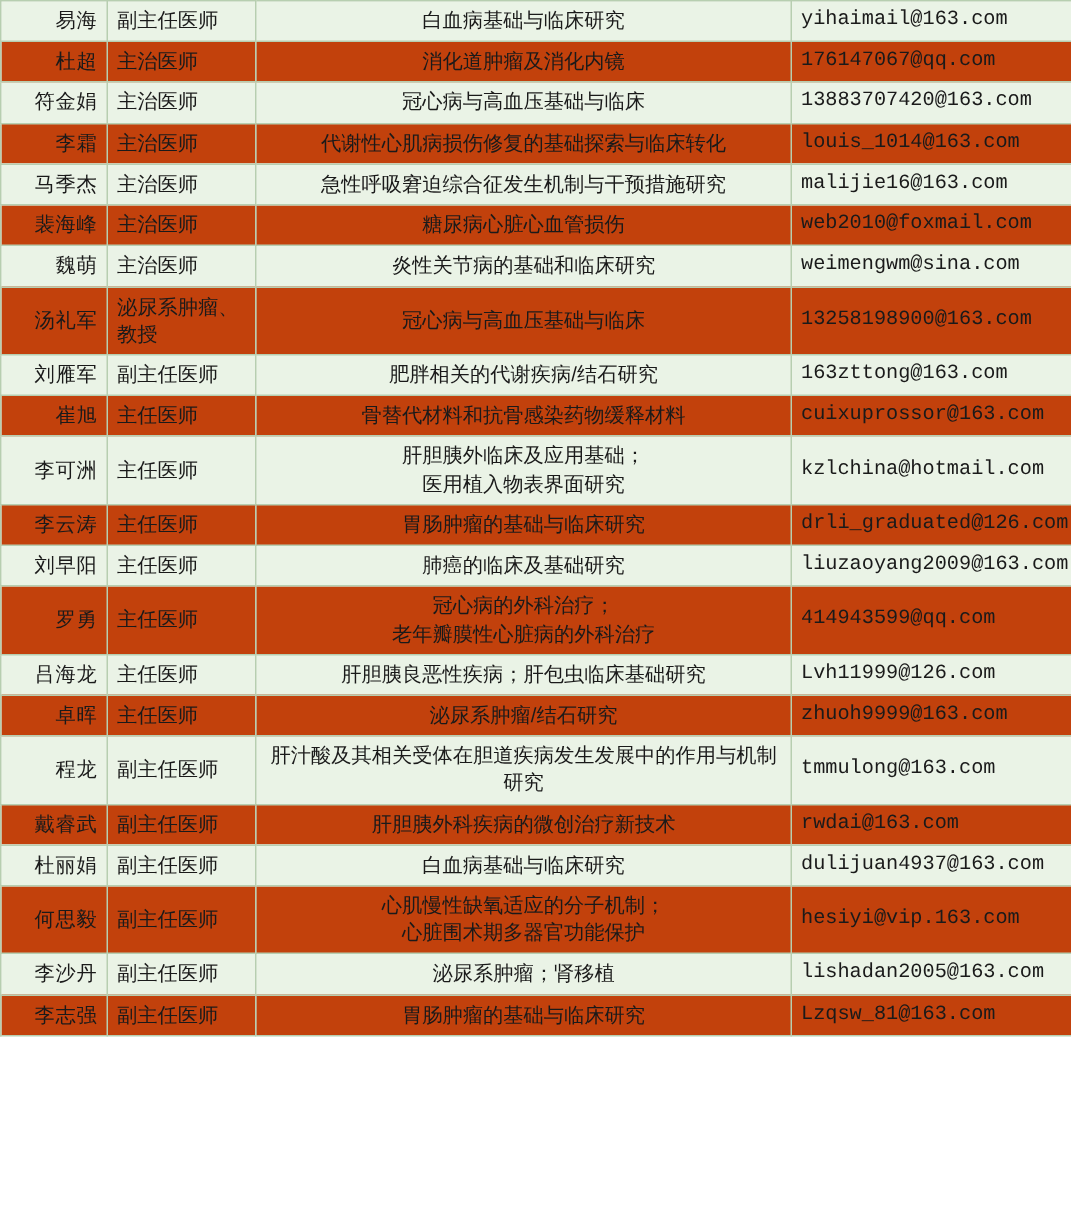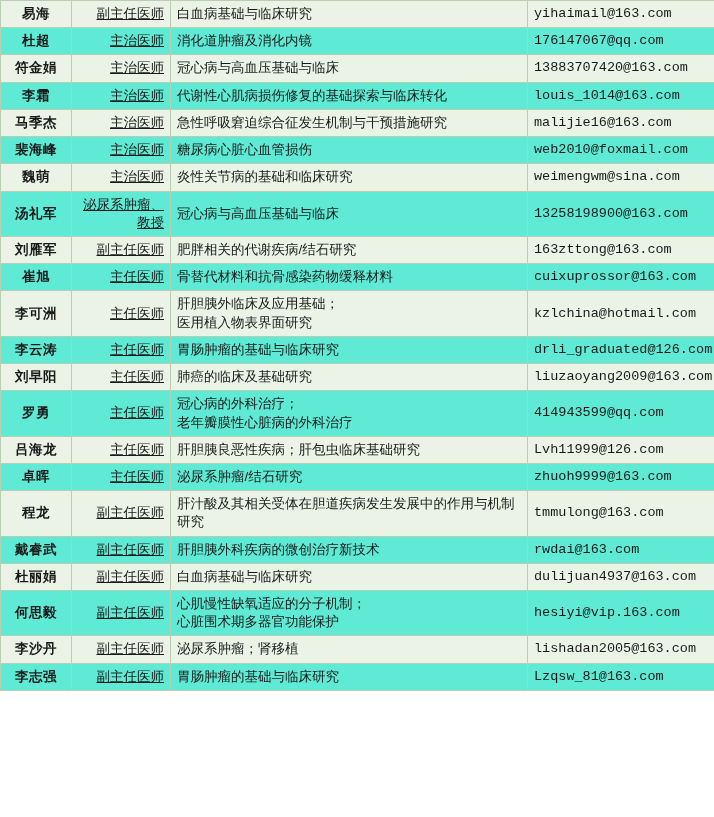--- a/index.html
+++ b/index.html
@@ -23,40 +23,38 @@
     border: 1px solid #b7ceb0;
     padding: 4px 6px;
     font-size: 13.5px;
     line-height: 1.35;
     color: #1a1a1a;
     vertical-align: middle;
     background: #eaf3e6;
     white-space: pre-line;
   }
   table.roster tr.alt td {
-    background: #5eead4;
+    background: #c2410c;
   }
   td.col-name {
     width: 58px;
-    text-align: center;
+    text-align: right;
     font-family: "Liberation Sans", "DejaVu Sans", sans-serif;
     font-size: 13.5px;
     letter-spacing: 0.5px;
-    font-weight: bold;
   }
   td.col-title {
     width: 86px;
-    text-align: right;
+    text-align: left;
     font-family: "Liberation Sans", "DejaVu Sans", sans-serif;
     font-size: 12.5px;
-    text-decoration: underline;
   }
   td.col-field {
     width: 344px;
-    text-align: left;
+    text-align: center;
     font-family: "Liberation Sans", "DejaVu Sans", sans-serif;
     font-size: 13px;
   }
   td.col-email {
     width: 200px;
     text-align: left;
     font-family: "Liberation Mono", "DejaVu Sans Mono", monospace;
     font-size: 12.5px;
     letter-spacing: 0px;
   }

